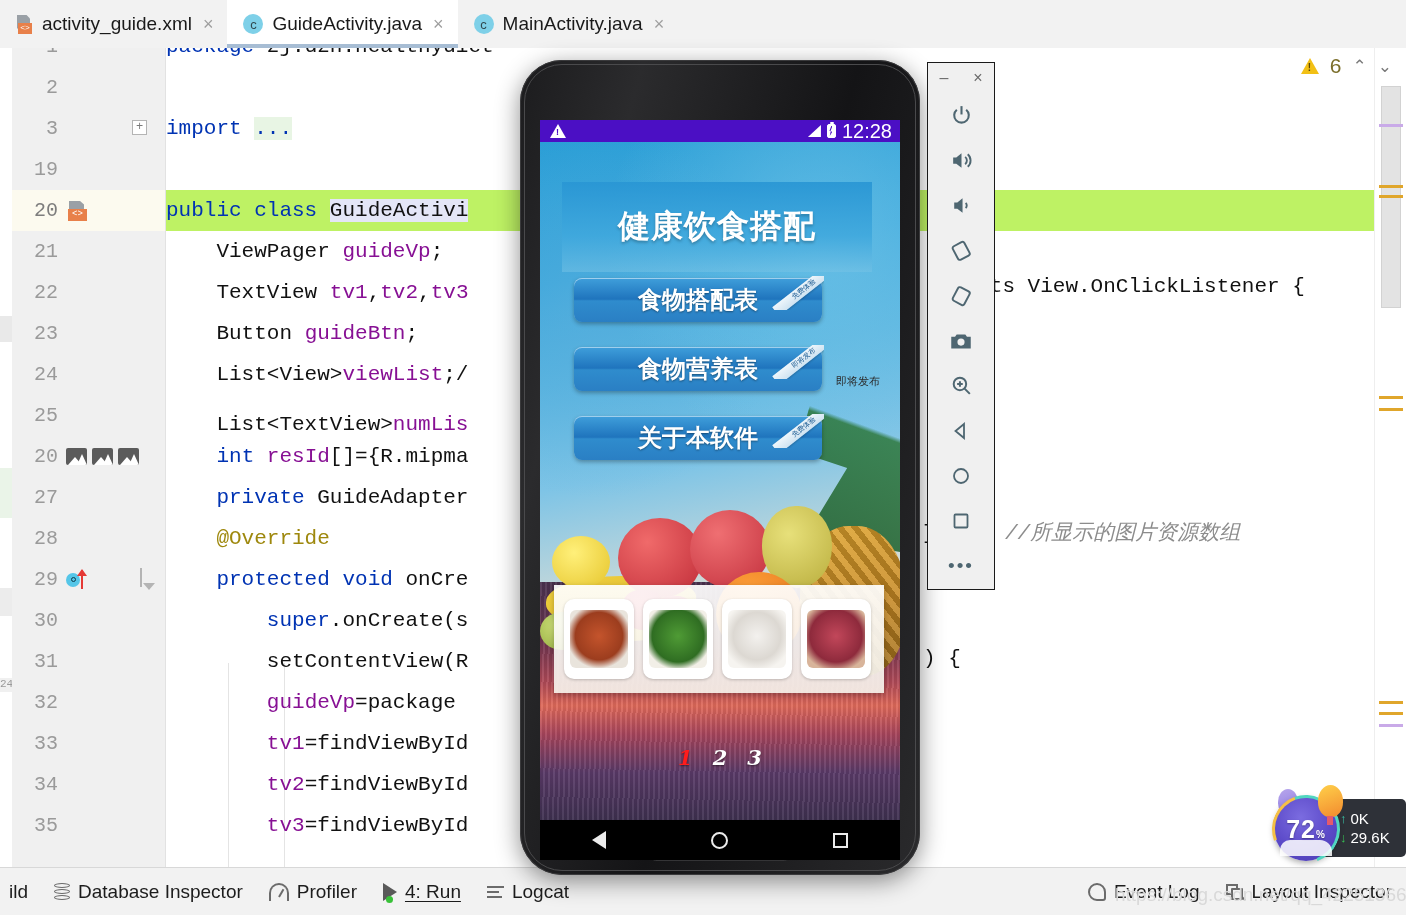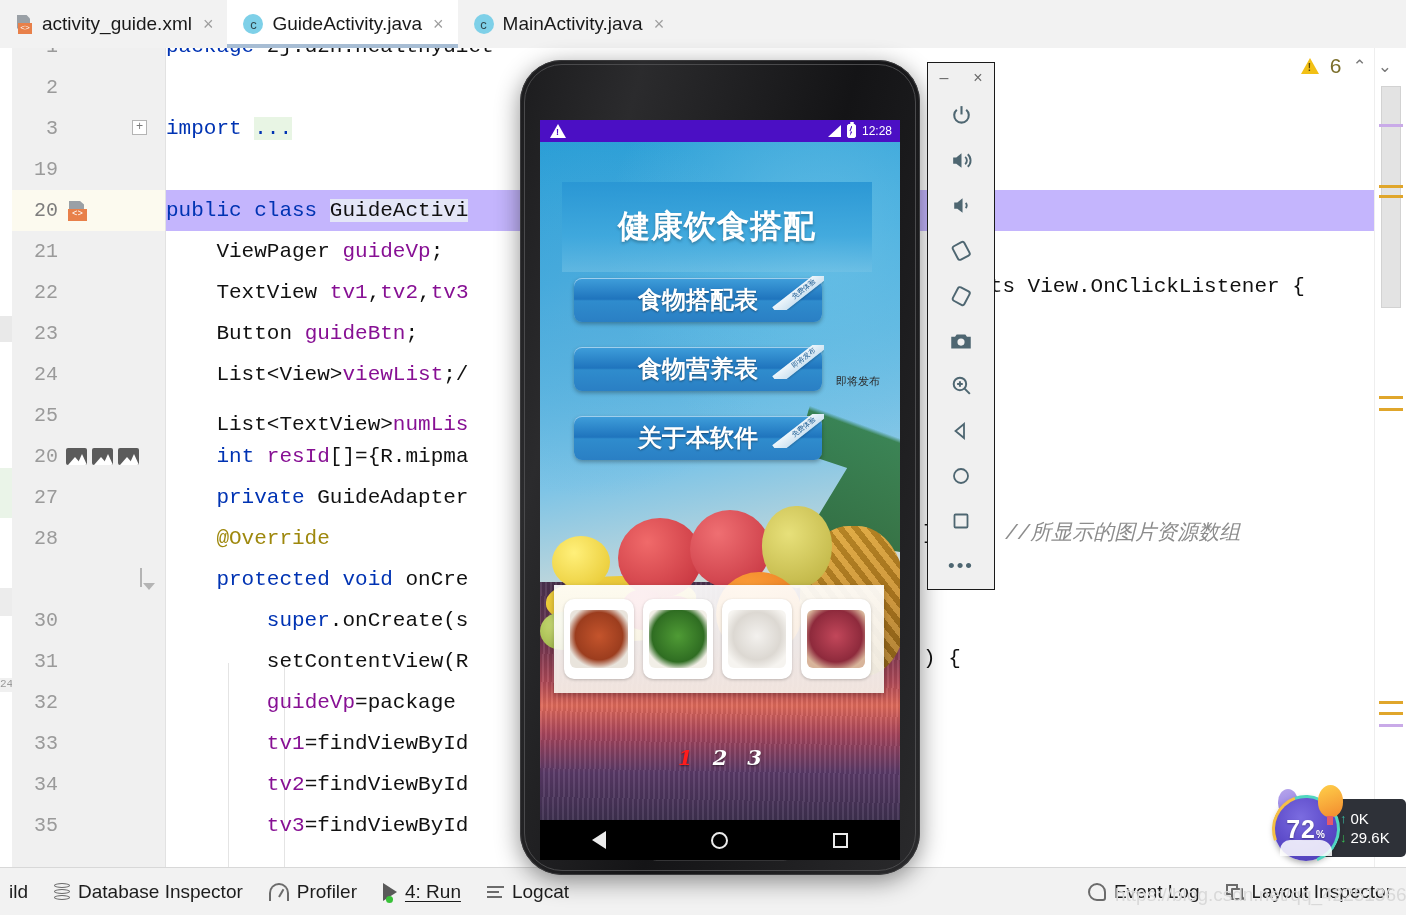--- a/index.html
+++ b/index.html
@@ -120,21 +120,21 @@
 
   
   #codearea{
     position:absolute;left:166px;top:0;width:1208px;height:819px;overflow:hidden;
   }
   .cline{
     position:absolute;left:0;width:1208px;height:41px;
     font-family:"Liberation Mono",monospace;font-size:21px;
     white-space:pre;display:flex;align-items:center;color:#111;
   }
-  .cline.cur{background:#c4b5fd;}
+  .cline.cur{background:#bef264;}
   .kw{color:#0033b3;}
   .fld{color:#871094;}
   .an{color:#9e880d;}
   .sel{background:#e4e6f7;}
   .impfold{background:#e8f5e4;color:#0033b3;}
   .indentguide{
     position:absolute;width:1px;background:#e4e4e4;
   }
   
   #rightstripe{
@@ -199,21 +199,21 @@
     width:9px;height:14px;border:1.5px solid #fff;border-radius:2px;box-sizing:border-box;position:relative;
     background:#fff;
   }
   #statusbar .batt::after{
     content:"";position:absolute;left:2px;top:-3px;width:4px;height:2px;background:#fff;border-radius:1px;
   }
   #statusbar .batt i{
     position:absolute;left:1.5px;top:1px;width:3px;height:10px;background:#4b0fc4;
     clip-path:polygon(60% 0,100% 0,30% 55%,100% 55%,10% 100%,45% 50%,0 50%);
   }
-  #statusbar .clock{font-size:12px;color:#fff;font-family:"Liberation Sans",sans-serif;}
+  #statusbar .clock{font-size:20px;color:#fff;font-family:"Liberation Sans",sans-serif;}
 
   
   #appwrap{position:absolute;left:0;top:22px;width:360px;height:678px;overflow:hidden;}
   #bgsky{
     position:absolute;left:0;top:0;width:360px;height:450px;
     background:
       radial-gradient(circle at 78% 22%, rgba(130,205,235,.55) 0%, rgba(130,205,235,0) 48%),
       radial-gradient(circle at 16% 38%, rgba(95,175,220,.5) 0%, rgba(95,175,220,0) 45%),
       linear-gradient(170deg,#2a9ed6 0%,#3aa7dc 28%,#58b4e0 48%,#7ec4e6 68%,#e9e2d4 100%);
   }
@@ -503,20 +503,31 @@
       </div>
       <div class="gl" style="top: 429px;">
         <span class="num">27</span>
         <span class="gico"></span>
       </div>
       <div class="gl" style="top: 470px;">
         <span class="num">28</span>
         <span class="gico"></span>
       </div>
       <span class="foldminus" style="top: 521px;"><span class="bx"></span><span class="tip"></span></span>
+      <div class="gl" style="top: 511px;">
+        <span class="num">29</span>
+        <span class="gico">
+          <span class="ovmark">
+            <span class="dot">
+              <i></i>
+            </span>
+            <span class="arr"></span>
+          </span>
+        </span>
+      </div>
       <div class="gl" style="top: 552px;">
         <span class="num">30</span>
         <span class="gico"></span>
       </div>
       <div class="gl" style="top: 593px;">
         <span class="num">31</span>
         <span class="gico"></span>
       </div>
       <div class="gl" style="top: 634px;">
         <span class="num">32</span>

